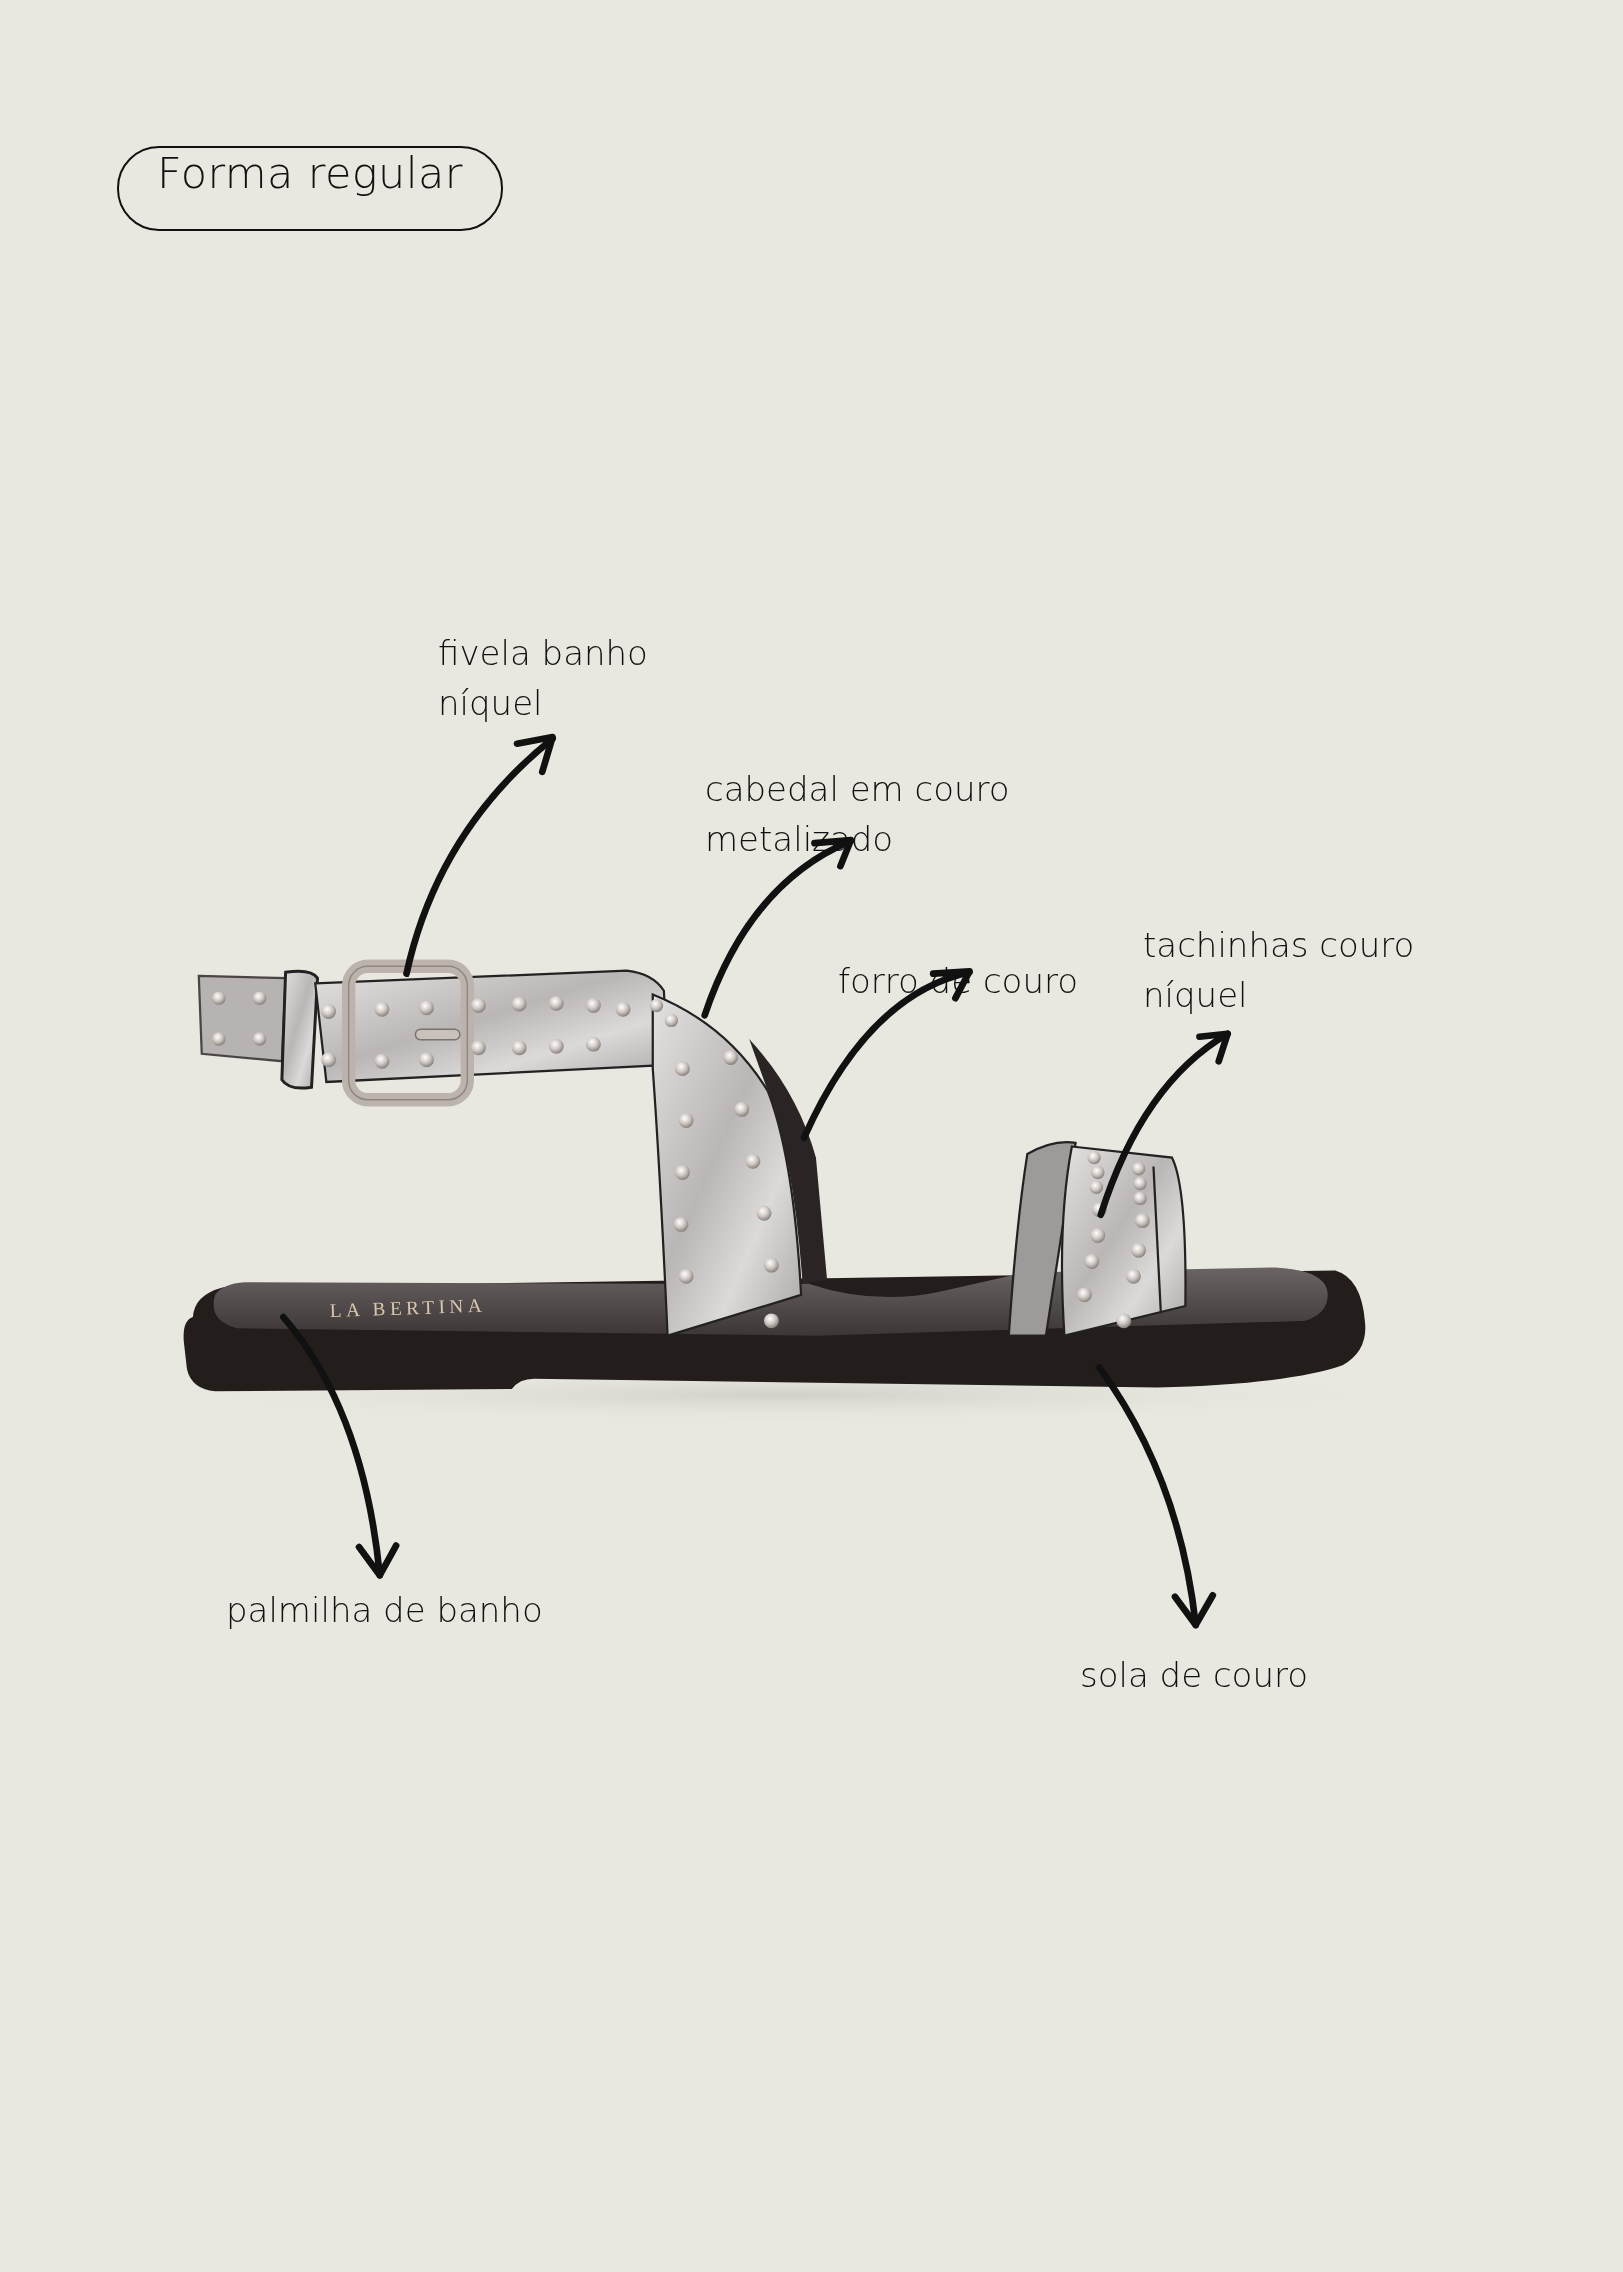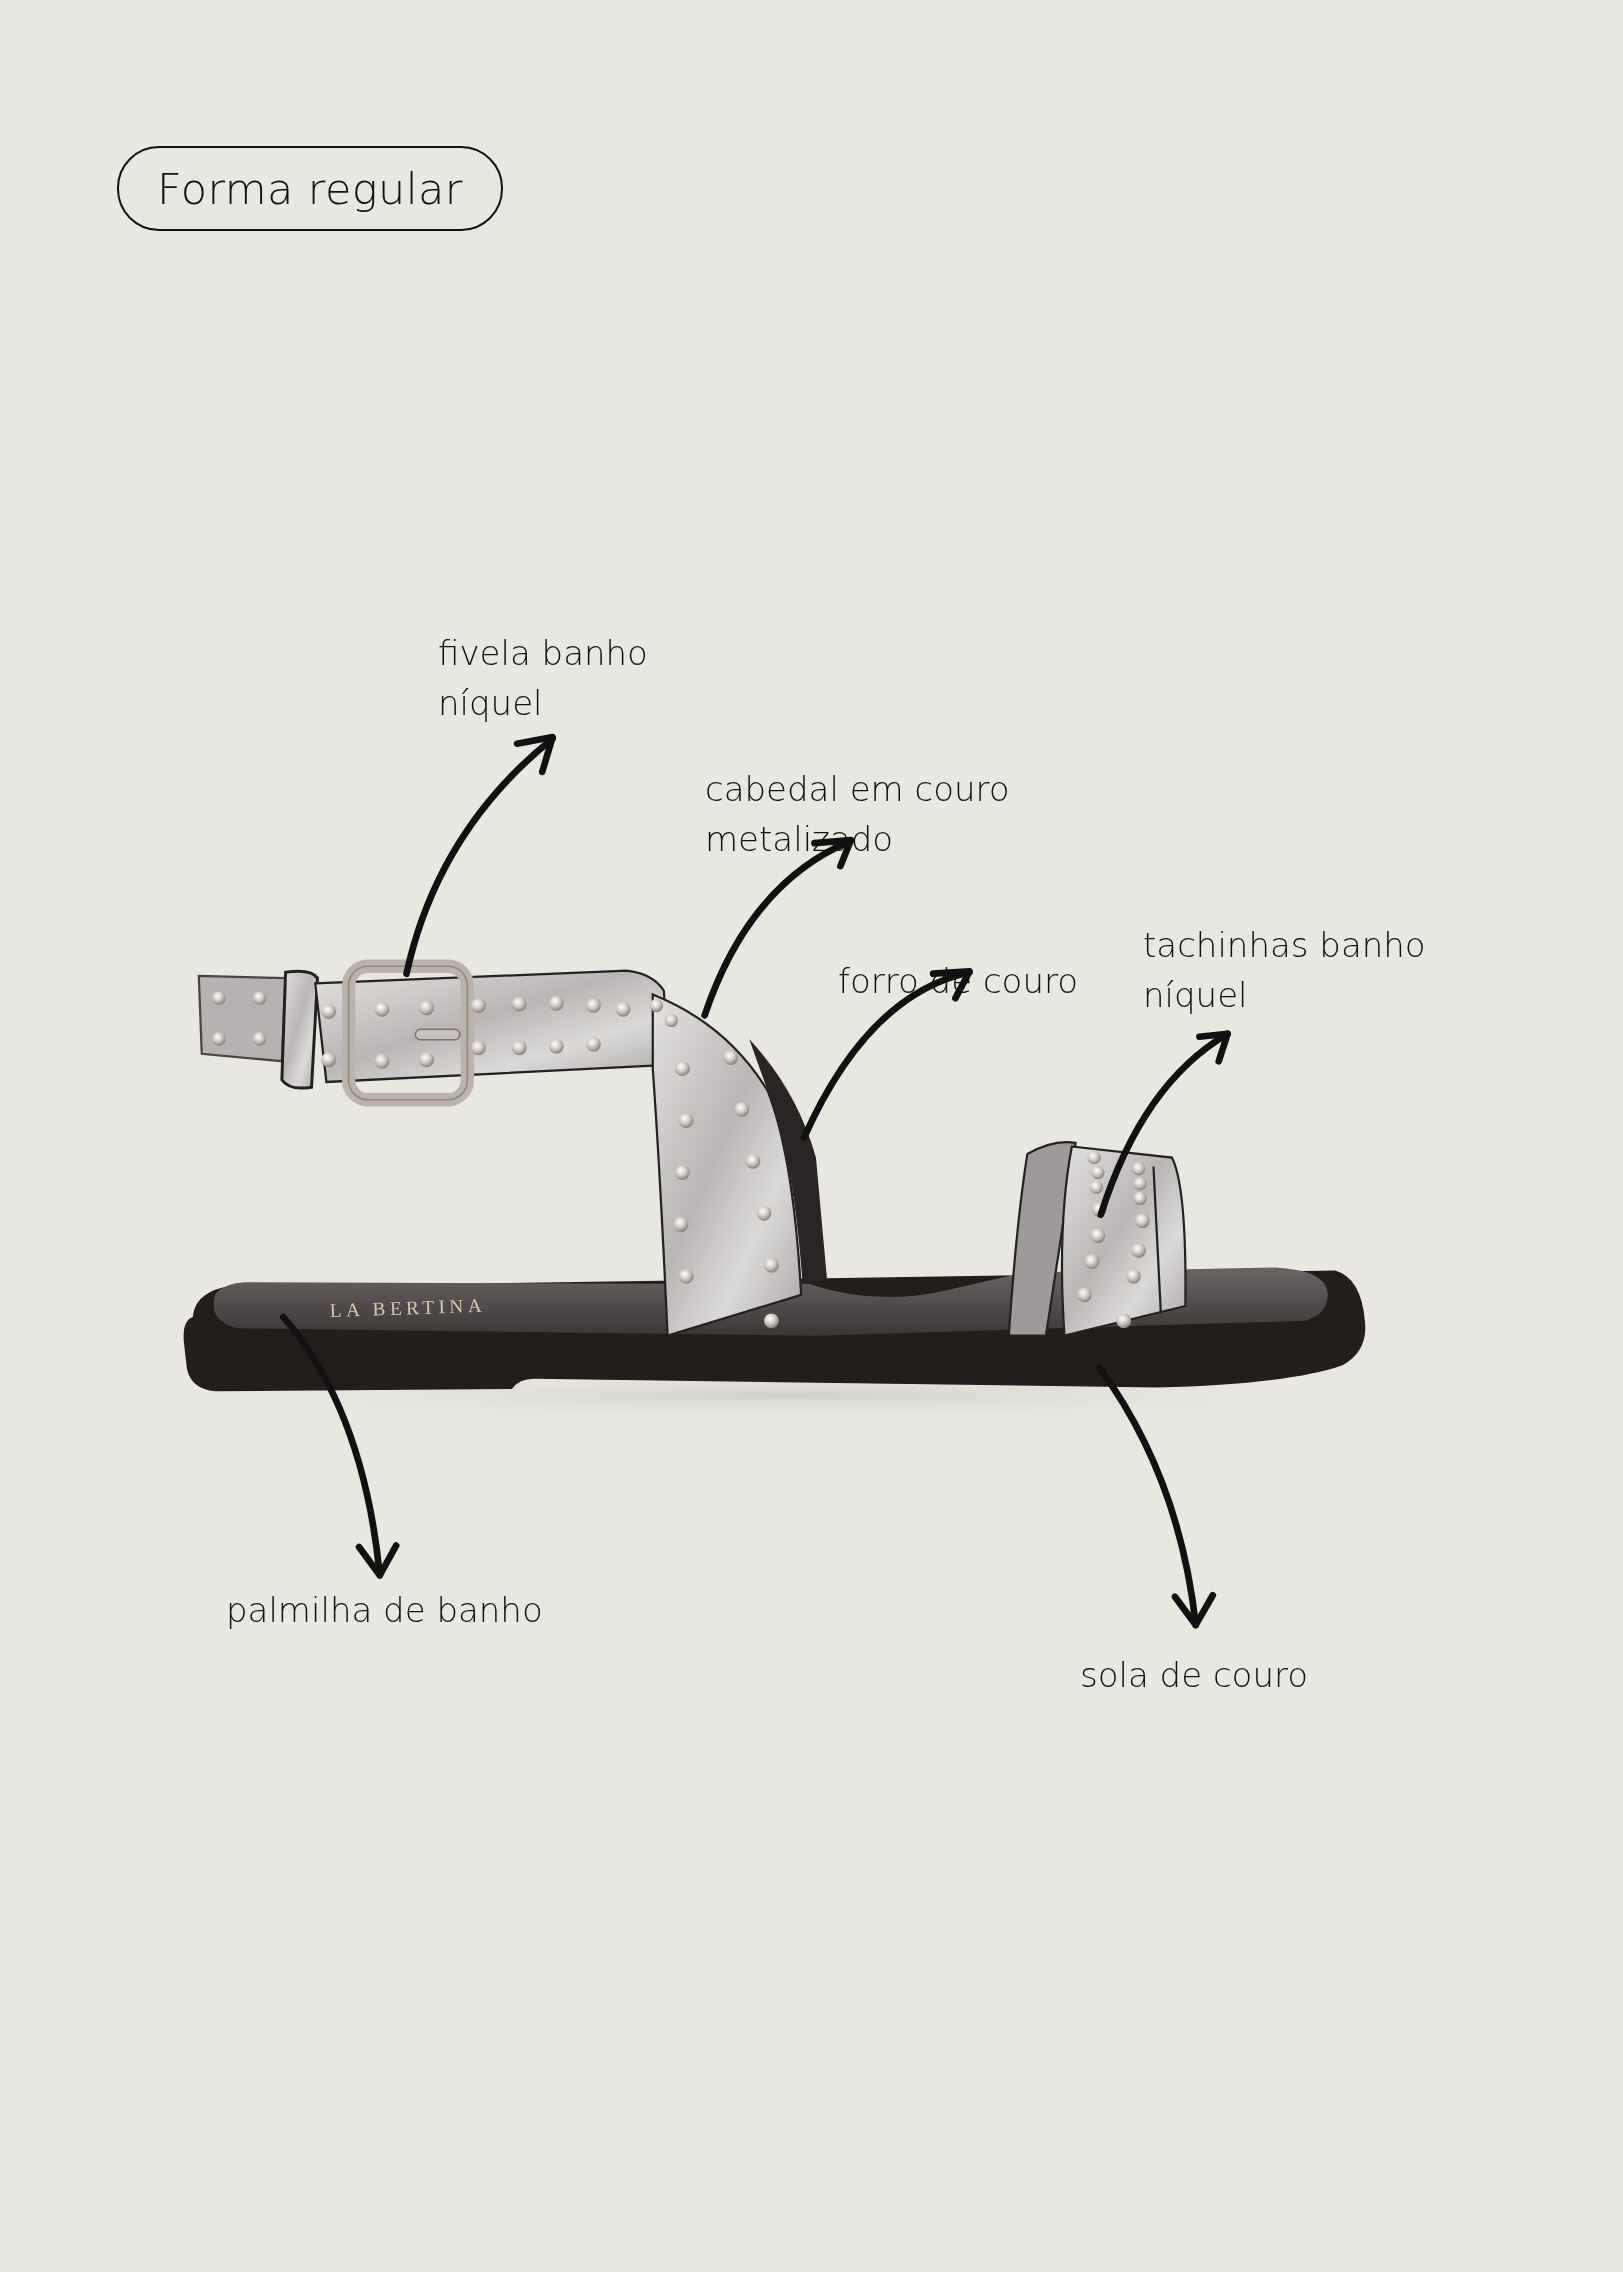--- a/index.html
+++ b/index.html
@@ -7,21 +7,21 @@
     width: 1623px; height: 2273px;
     background: #e9e8e0;
     position: relative; overflow: hidden;
     font-family: "DejaVu Sans", "Liberation Sans", sans-serif;
     color: #111111;
   }
   .pill {
     position: absolute; left: 117px; top: 146px;
     width: 386px; height: 85px; box-sizing: border-box;
     border: 2.2px solid #111; border-radius: 42px;
-    display: flex; align-items: center; justify-content: center;
+    display: flex; justify-content: center;
     font-size: 43px; font-weight: 300; letter-spacing: 0.4px;
   }
   .label {
     position: absolute; text-align: left;
     font-size: 34px; line-height: 50px; font-weight: 300;
     white-space: nowrap;
   }
   .label span { display: block; }
   svg.art { position: absolute; left: 0; top: 0; }
 </style>
@@ -163,21 +163,21 @@
 <div class="label" style="left:705px; top:721px; width:326px;margin-top:43px;">
   <span>cabedal em couro</span>
   <span>metalizado</span>
 </div>
 
 <div class="label" style="left:838px; top:956px; width:260px;">
   <span>forro de couro</span>
 </div>
 
 <div class="label" style="left:1143px; top:920px; width:297px;">
-  <span>tachinhas banho</span>
+  <span>tachinhas couro</span>
   <span>níquel</span>
 </div>
 
 <div class="label" style="left:226px; top:1585px; width:319px;">
   <span>palmilha de banho</span>
 </div>
 
 <div class="label" style="left:1080px; top:1650px; width:245px;">
   <span>sola de couro</span>
 </div>

